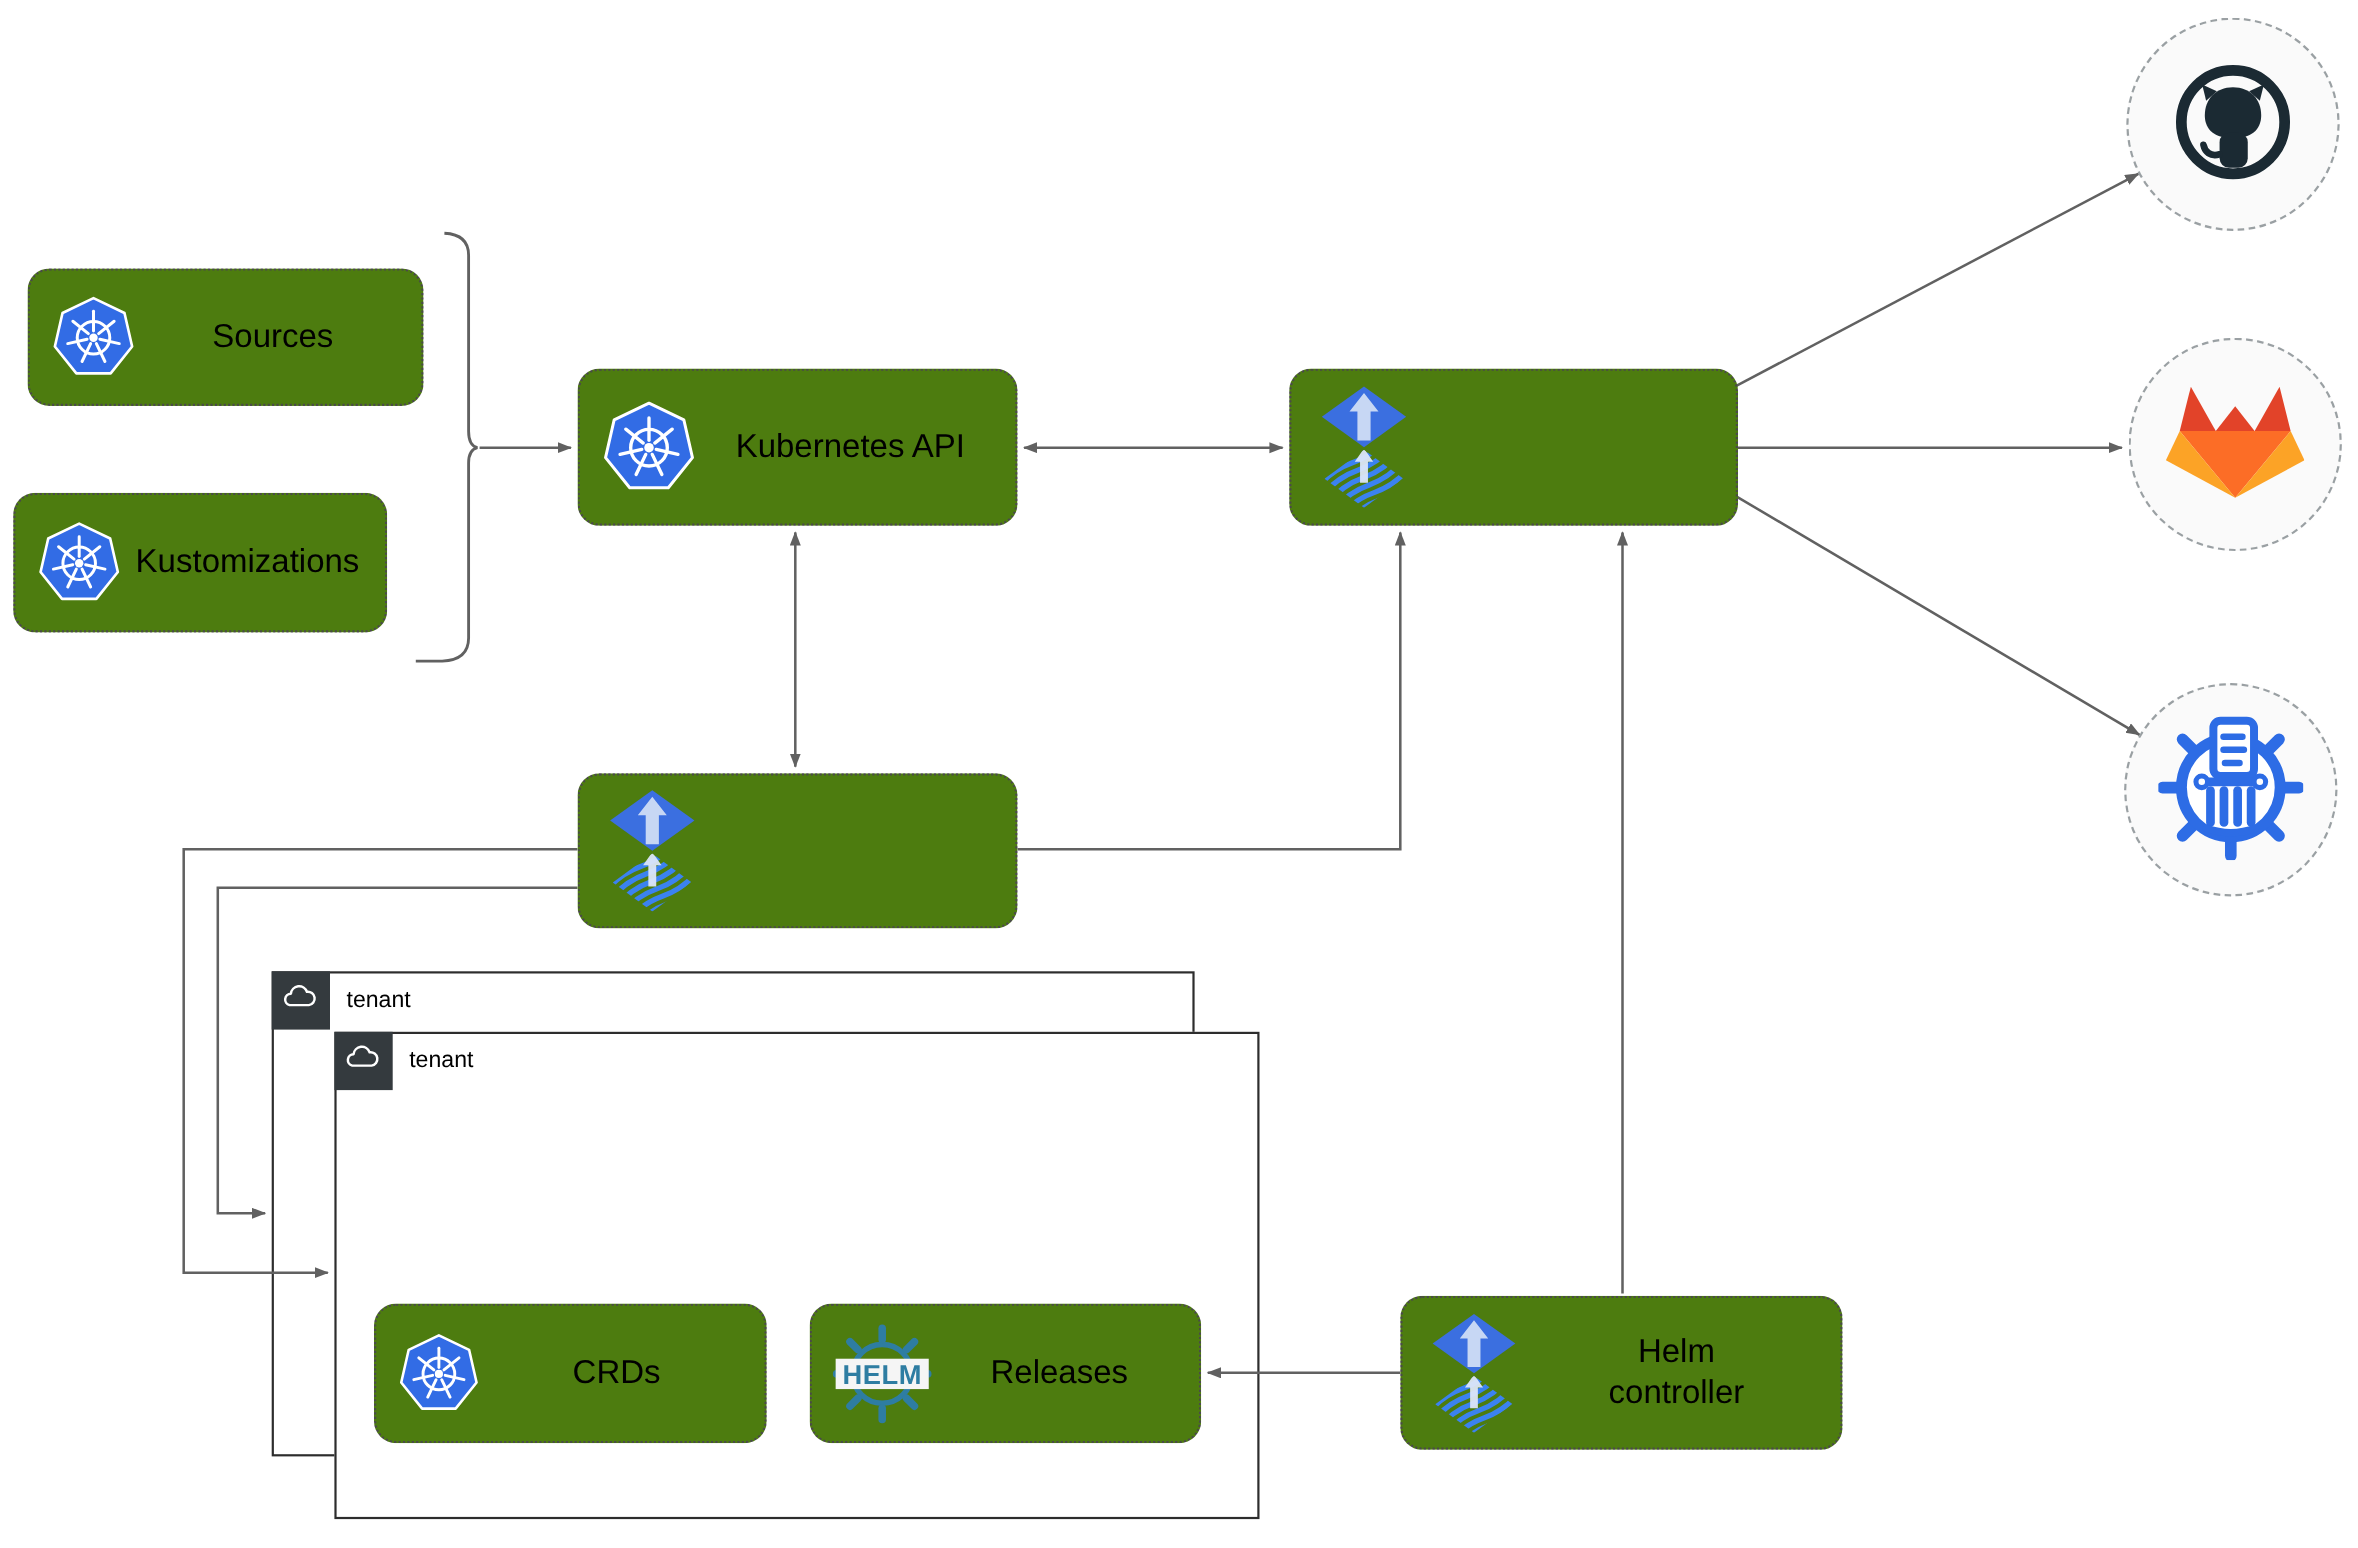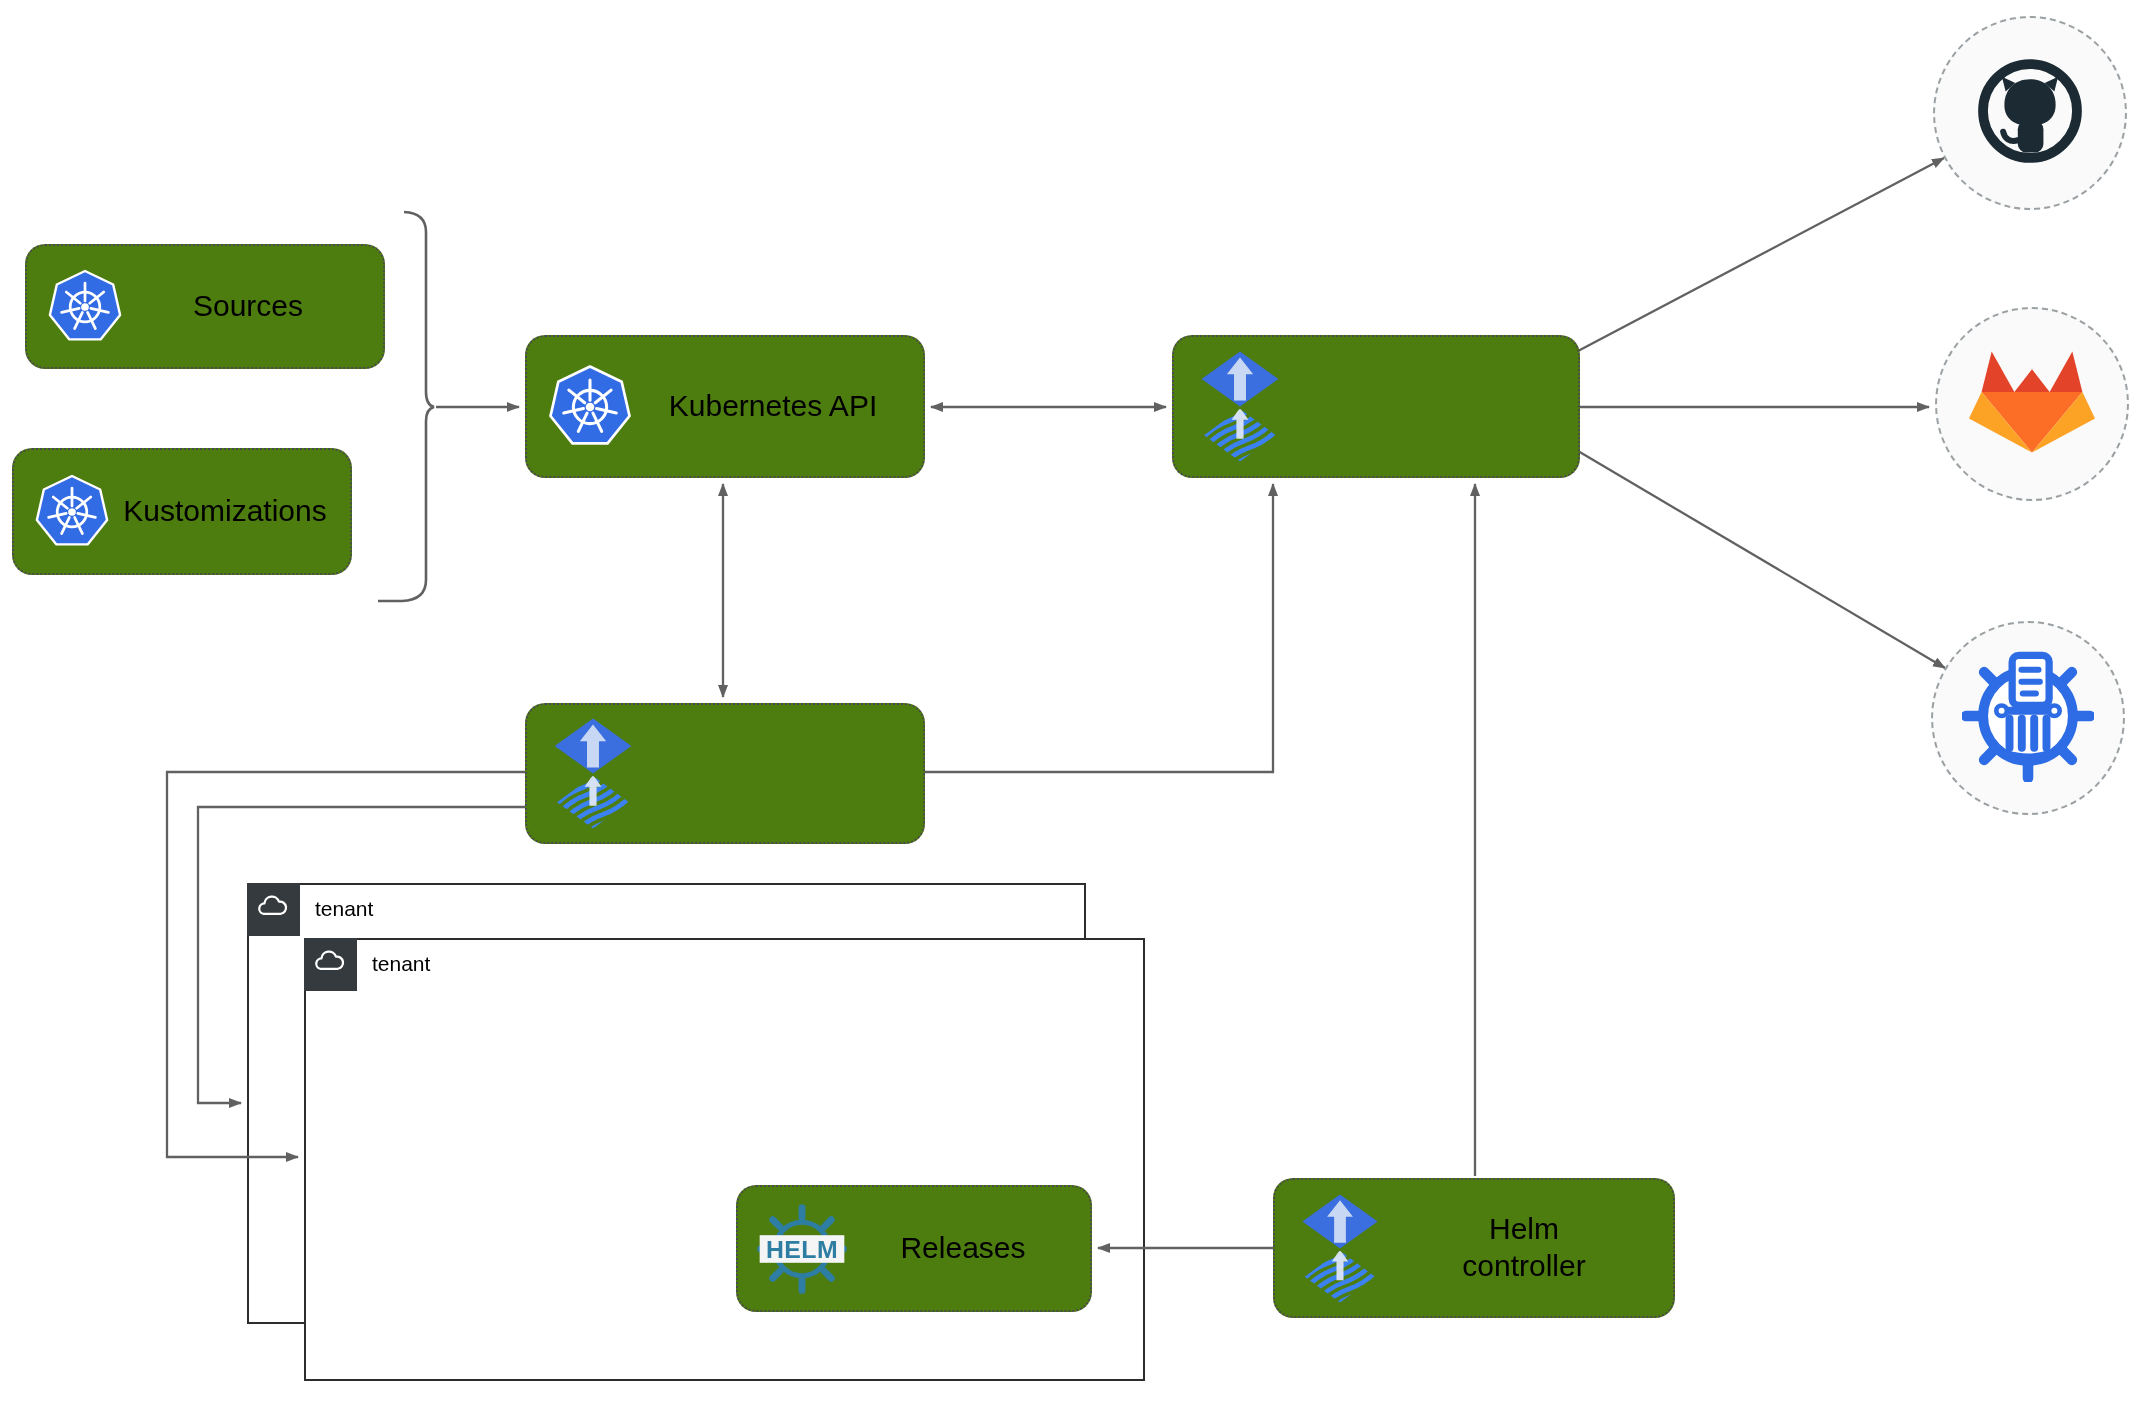--- a/index.html
+++ b/index.html
@@ -308,20 +308,30 @@
           <use href="#sym-flux"></use>
         </svg>
       </span>
     <span class="label narrow">
         <span>Helm controller</span>
       </span>
   </div>
 
 
 
+  <div class="node" style="left:340px; top:1185px; width:357px; height:127px;">
+    <span class="icon">
+      <svg width="78" height="78">
+          <use href="#sym-k8s"></use>
+        </svg>
+      </span>
+    <span class="label">
+        <span>CRDs</span>
+      </span>
+  </div>
 
   <div class="node" style="left:736px; top:1185px; width:356px; height:127px;">
     <span class="icon">
       <svg width="92" height="92">
           <use href="#sym-helm"></use>
         </svg>
       </span>
     <span class="label">
         <span>Releases</span>
       </span>

